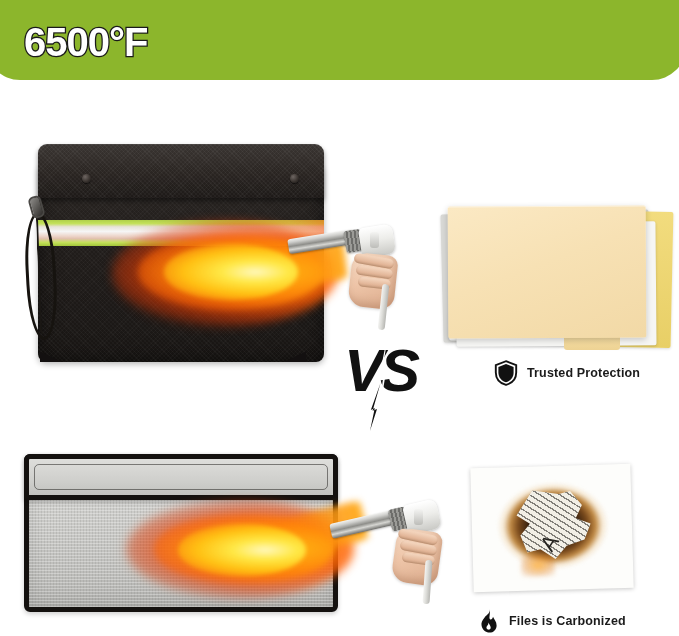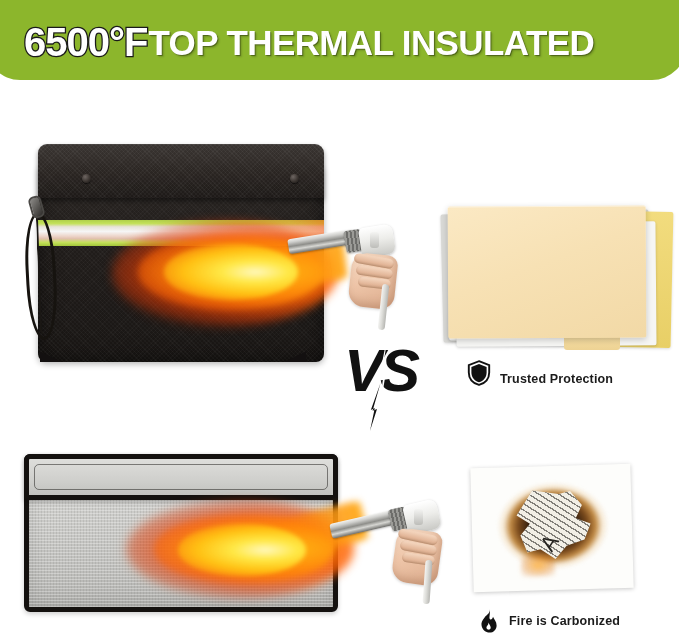--- a/index.html
+++ b/index.html
@@ -428,40 +428,39 @@
     filter: blur(2px);
   }
 
   
   .badge {
     position: absolute;
     display: flex;
     align-items: center;
     gap: 9px;
   }
-  #badge-trusted    { left: 467px; top: 360px; align-items: flex-end; }
+  #badge-trusted    { left: 494px; top: 360px; }
   #badge-carbonized { left: 476px; top: 608px; }
   .badge-label {
     font-size: 12.5px;
     font-weight: bold;
     color: #1b1b1b;
     letter-spacing: 0.15px;
     white-space: nowrap;
   }
   .badge-icon { width: 24px; height: 26px; display: block; }
 </style>
 </head>
 <body>
 
 <div id="page">
 
   <div class="header-banner"></div>
   <div class="header-title">
     <span class="header-temp">6500°F</span>
-    <span class="header-rest">TOP THERMAL INSULATED</span>
   </div>
 
 
   <div class="bag-wrap" id="bag-black">
     <div class="bag-black-body"></div>
     <div class="bag-black-stripe"></div>
     <div class="bag-black-flap"></div>
     <div class="snap" id="snap-left"></div>
     <div class="snap" id="snap-right"></div>
     <div class="corner-patch" id="cp-bl"></div>
@@ -573,16 +572,16 @@
 
   <div class="badge" id="badge-carbonized">
     <svg class="badge-icon" viewBox="0 0 24 26">
       <path d="M13.6 0.8 C14.4 5.2 11.0 6.6 8.6 9.4 C6.0 12.4 5.0 15.0 5.6 17.8
                C6.4 21.8 9.8 24.6 13.4 24.6 C17.6 24.6 20.6 21.4 20.6 17.4
                C20.6 13.6 18.2 11.6 17.0 8.8 C16.4 11.4 15.0 12.0 14.0 11.2
                C12.6 10.0 14.6 6.0 13.6 0.8 Z" fill="#111111"></path>
       <path d="M12.2 14.6 C12.8 16.8 11.2 17.4 10.6 18.8 C10.1 20.0 10.8 21.4 12.2 21.6
                C13.6 21.8 14.8 20.8 14.7 19.4 C14.6 17.8 13.2 16.6 12.2 14.6 Z" fill="#ffffff"></path>
     </svg>
-    <span class="badge-label">Fire is Carbonized</span>
+    <span class="badge-label">Files is Carbonized</span>
   </div>
 
 </div>
 
 </body></html>

